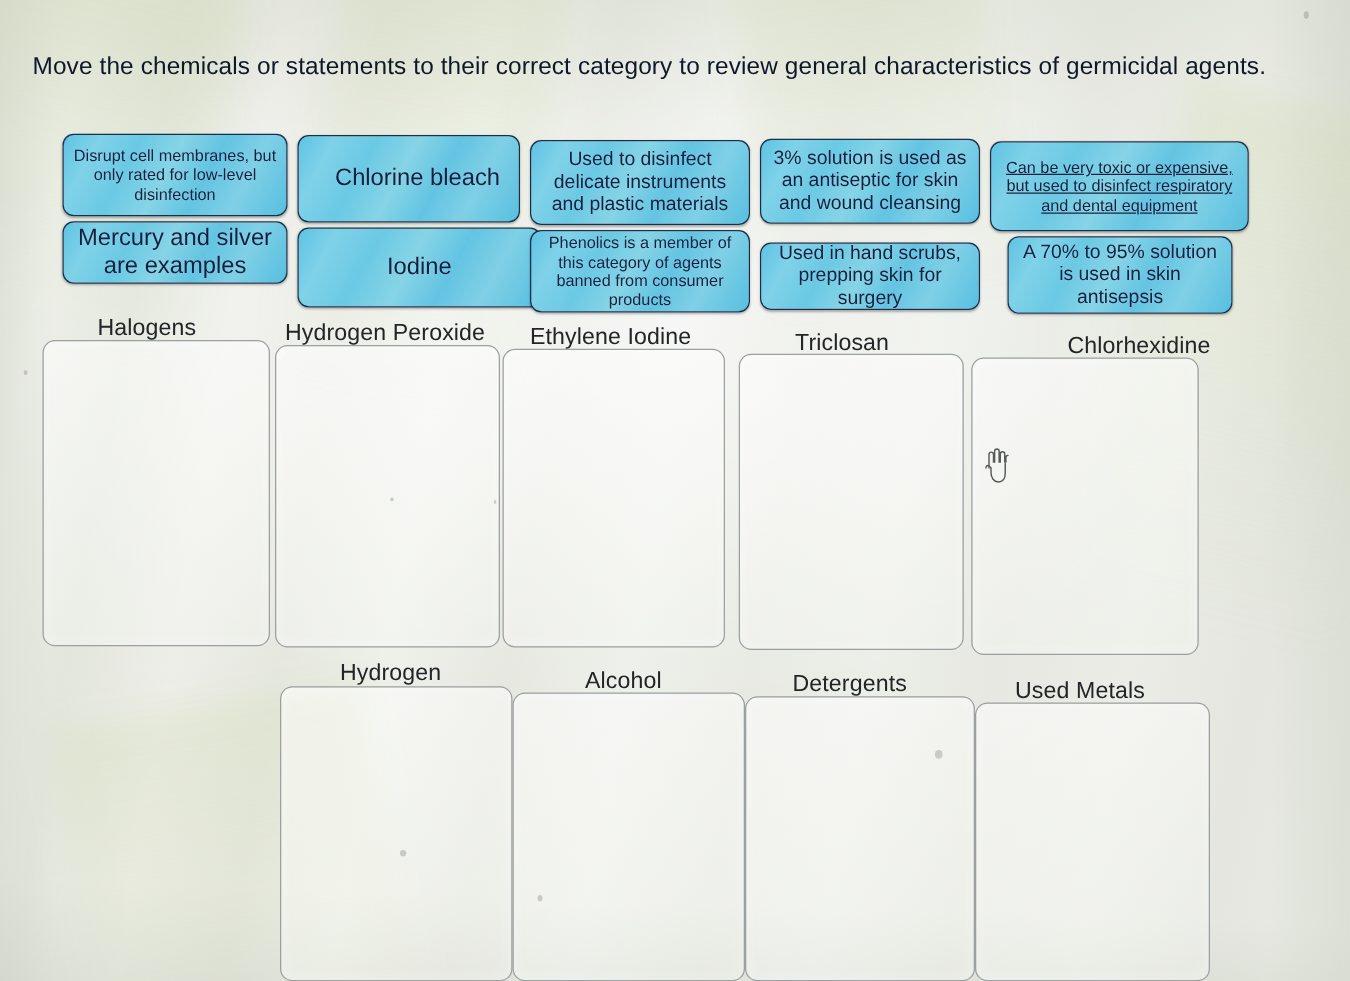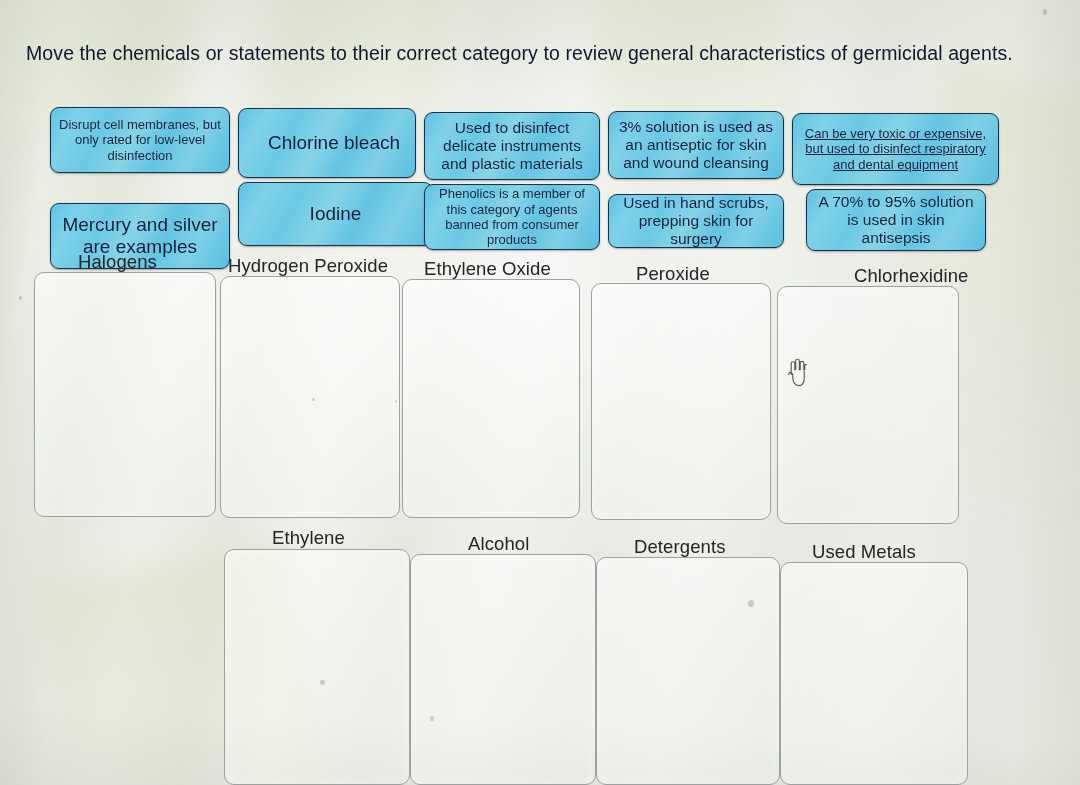--- a/index.html
+++ b/index.html
@@ -140,38 +140,38 @@
   <div class="band" style="left:60px; top:560px; width:260px; height:300px; transform:rotate(-10deg);"></div>
 
   <div id="prompt">Move the chemicals or statements to their correct category to review general characteristics of germicidal agents.</div>
 
   <div id="tiles-layer">
       <div class="tile small" style="left: 50px; top: 107px; width: 180px; height: 66px;">Disrupt cell membranes, but only rated for low-level disinfection</div>
       <div class="tile large" style="left: 238px; top: 108px; width: 178px; height: 70px; padding-left: 20px;">Chlorine bleach</div>
       <div class="tile medium" style="left: 424px; top: 112px; width: 176px; height: 68px;">Used to disinfect delicate instruments and plastic materials</div>
       <div class="tile medium" style="left: 608px; top: 111px; width: 176px; height: 68px;">3% solution is used as an antiseptic for skin and wound cleansing</div>
       <div class="tile small" style="left: 792px; top: 113px; width: 207px; height: 72px; text-decoration: underline;">Can be very toxic or expensive, but used to disinfect respiratory and dental equipment</div>
-      <div class="tile large" style="left: 50px; top: 177px; width: 180px; height: 66px; margin-top: 26px;">Mercury and silver are examples</div>
+      <div class="tile large" style="left: 50px; top: 177px; width: 180px; height: 50px;">Mercury and silver are examples</div>
       <div class="tile large" style="left: 238px; top: 182px; width: 195px; height: 64px;">Iodine</div>
       <div class="tile small" style="left: 424px; top: 184px; width: 176px; height: 66px;">Phenolics is a member of this category of agents banned from consumer products</div>
       <div class="tile medium" style="left: 608px; top: 183px; width: 176px; height: 54px; margin-top: 11px;">Used in hand scrubs, prepping skin for surgery</div>
       <div class="tile medium" style="left: 792px; top: 189px; width: 180px; height: 62px; margin-left: 14px;">A 70% to 95% solution is used in skin antisepsis</div>
     </div>
   <div id="categories-layer">
       <div class="cat-label" style="left: 78px; top: 251px;">Halogens</div>
       <div class="dropzone" style="left: 34px; top: 272px; width: 182px; height: 245px;"></div>
       <div class="cat-label" style="left: 228px; top: 255px;">Hydrogen Peroxide</div>
       <div class="dropzone" style="left: 220px; top: 276px; width: 180px; height: 242px;"></div>
-      <div class="cat-label" style="left: 424px; top: 258px;">Ethylene Oxide</div>
+      <div class="cat-label" style="left: 424px; top: 258px;">Ethylene Iodine</div>
       <div class="dropzone" style="left: 402px; top: 279px; width: 178px; height: 239px;"></div>
-      <div class="cat-label" style="left: 636px; top: 263px;">Peroxide</div>
+      <div class="cat-label" style="left: 636px; top: 263px;">Triclosan</div>
       <div class="dropzone" style="left: 591px; top: 283px; width: 180px; height: 237px;"></div>
       <div class="cat-label" style="left: 854px; top: 265px;">Chlorhexidine</div>
       <div class="dropzone" style="left: 777px; top: 286px; width: 182px; height: 238px;"></div>
-      <div class="cat-label" style="left: 272px; top: 527px;">Ethylene</div>
+      <div class="cat-label" style="left: 272px; top: 527px;">Hydrogen</div>
       <div class="dropzone" style="left: 224px; top: 549px; width: 186px; height: 236px;"></div>
       <div class="cat-label" style="left: 468px; top: 533px;">Alcohol</div>
       <div class="dropzone" style="left: 410px; top: 554px; width: 186px; height: 231px;"></div>
       <div class="cat-label" style="left: 634px; top: 536px;">Detergents</div>
       <div class="dropzone" style="left: 596px; top: 557px; width: 184px; height: 228px;"></div>
       <div class="cat-label" style="left: 812px; top: 541px;">Used Metals</div>
       <div class="dropzone" style="left: 780px; top: 562px; width: 188px; height: 223px;"></div>
     </div>
 
   <div id="cursor">

